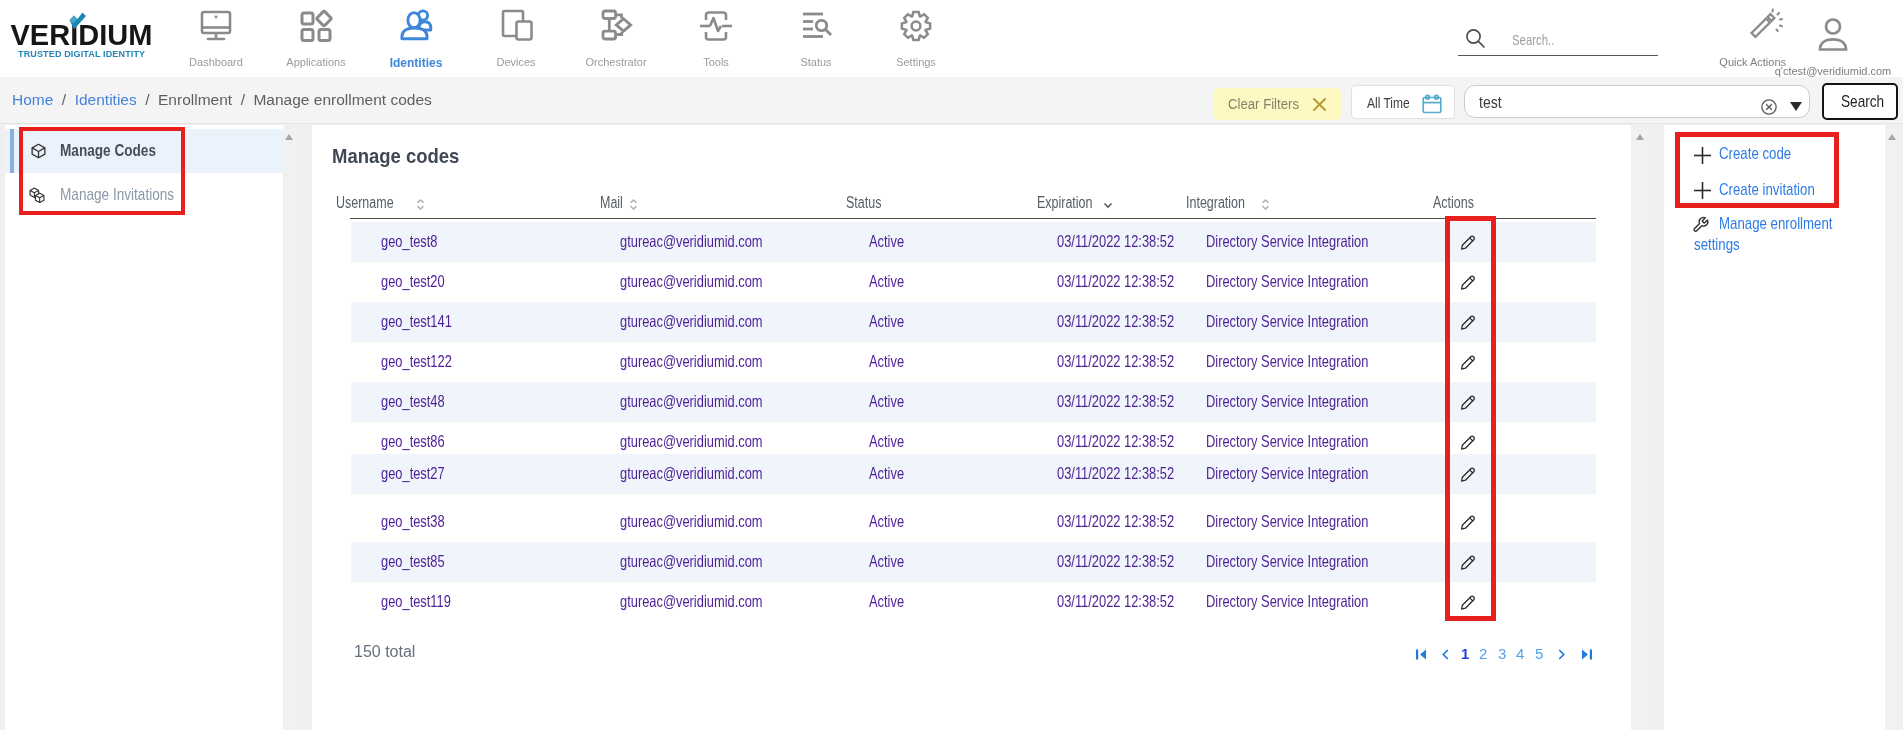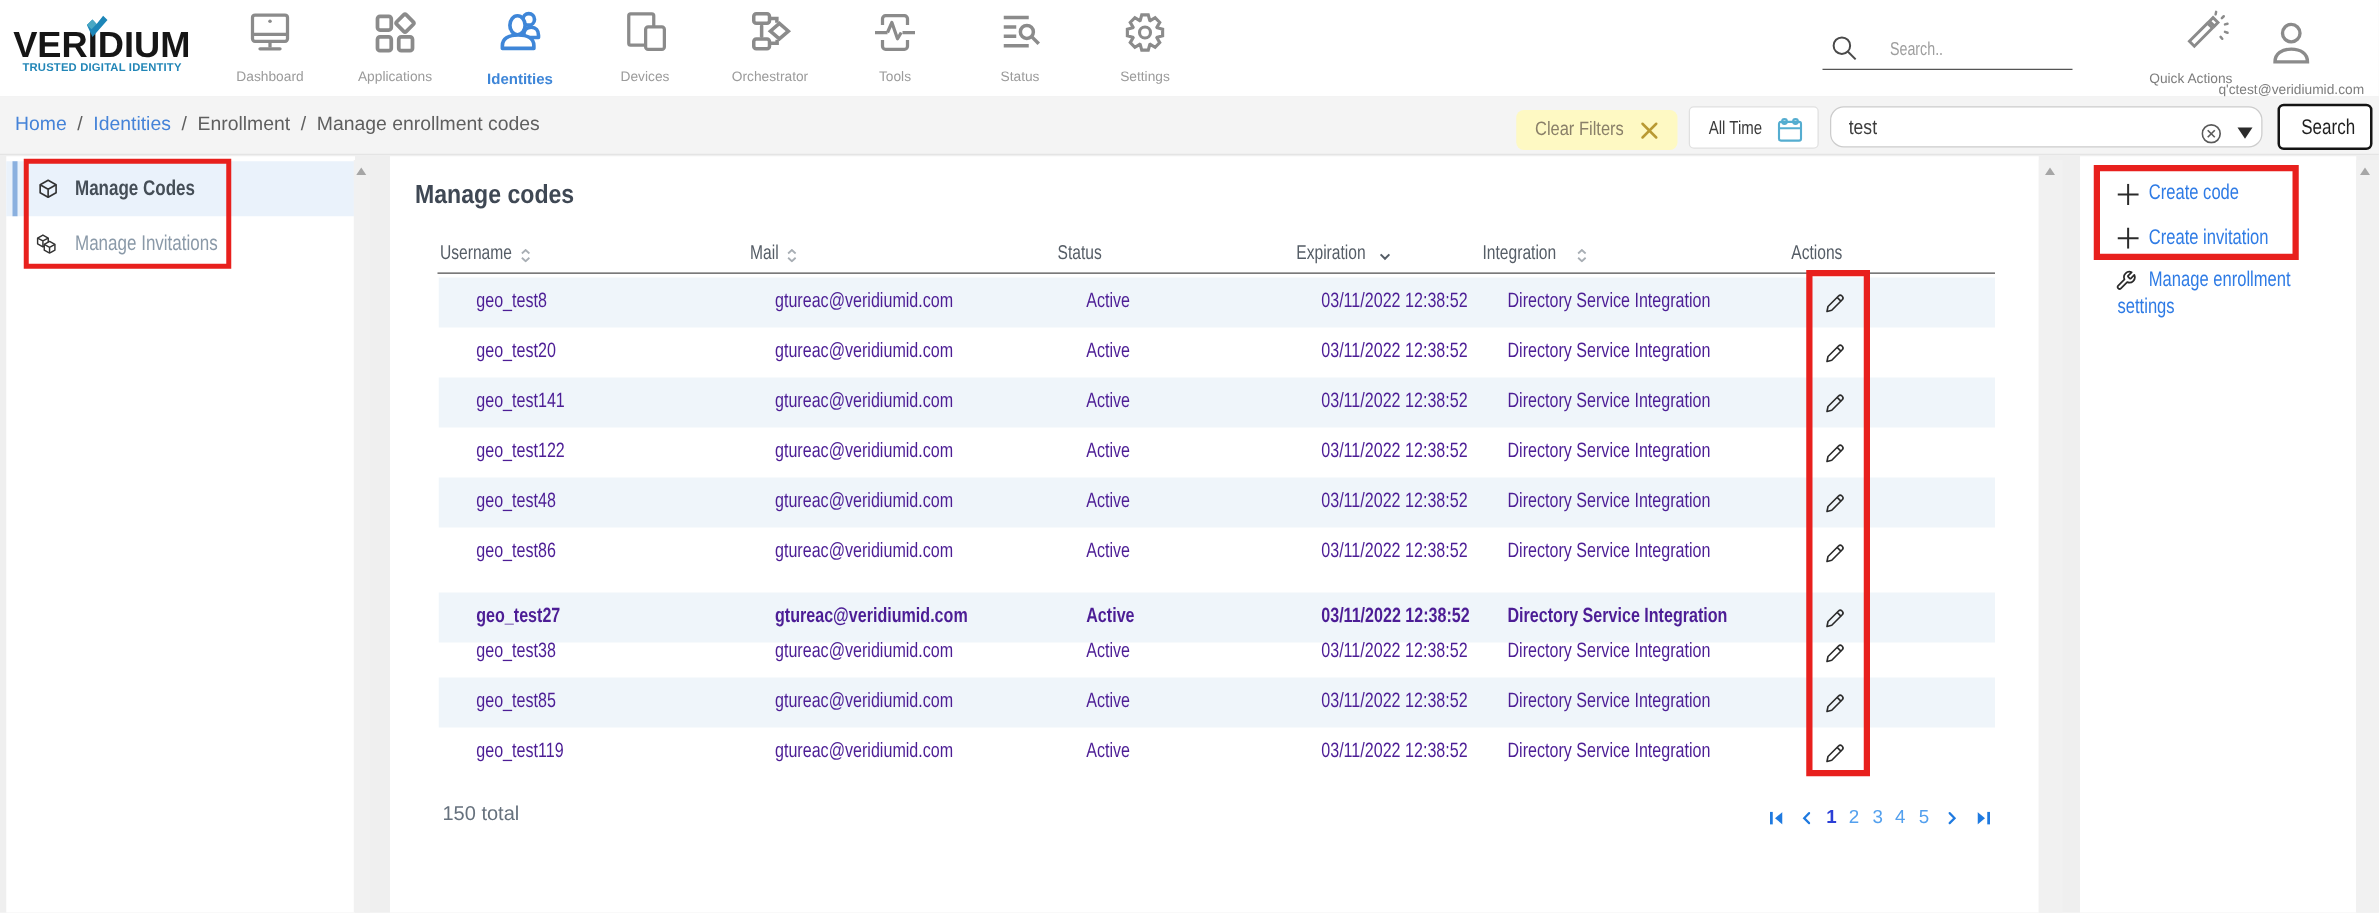--- a/index.html
+++ b/index.html
@@ -245,21 +245,21 @@
         <path d="M12 6.9 L16.8 9.6 V14.8 L12 17.5 L7.2 14.8 V9.6 Z" fill="#fff"></path>
         <path d="M7.2 9.6 L12 12.2 L16.8 9.6 M12 12.2 V17.5"></path>
       </g>
     </svg>
     <div class="txt" style="color:#8a99a8;"><span class="c8">Manage Invitations</span></div>
   </div>
 </div>
 <div id="mainpanel">
   <div class="abs" style="left:20px; top:19px; font-size:21px; font-weight:bold; color:#3f4854;"><span class="c88">Manage codes</span></div>
 
-  <div class="hdr" style="left:40px;"><span class="c78">Username</span></div>
+  <div class="hdr" style="left:24px;"><span class="c78">Username</span></div>
   <svg class="hdr sorticon" style="left:104px; top:74px;" width="9" height="11" viewBox="0 0 9 11">
       <g fill="none" stroke="#a8aeb4" stroke-width="1.4">
         <path d="M1.5 3.8 L4.5 1 L7.5 3.8"></path>
         <path d="M1.5 7.2 L4.5 10 L7.5 7.2"></path>
       </g>
     </svg>
   <div class="hdr" style="left:288px;"><span class="c78">Mail</span></div>
   <svg class="hdr sorticon" style="left:317px; top:74px;" width="9" height="11" viewBox="0 0 9 11">
       <g fill="none" stroke="#a8aeb4" stroke-width="1.4">
         <path d="M1.5 3.8 L4.5 1 L7.5 3.8"></path>
@@ -353,21 +353,21 @@
         <div class="cell" style="left:498px;"><span class="c78">Active</span></div>
         <div class="cell" style="left:686px;"><span class="c78">03/11/2022 12:38:52</span></div>
         <div class="cell" style="left:835px;"><span class="c78">Directory Service Integration</span></div>
         <svg class="abs" style="left:1108px; top:11px;" width="18" height="18" viewBox="0 0 18 18">
           <g fill="none" stroke="#2b2b2b" stroke-width="1.3" stroke-linejoin="round">
             <path d="M3.4 12.2 L11.8 3.8 a2 2 0 0 1 2.8 0 l0.2 0.2 a2 2 0 0 1 0 2.8 L6.4 15.2 L2.6 16.2 Z"></path>
             <line x1="10.7" y1="4.9" x2="13.9" y2="8.1"></line>
           </g>
         </svg>
       </div>
-      <div class="trow alt" style="top:252px; left:39px;font-weight:bold;">
+      <div class="trow alt" style="top:232px; left:39px;">
         <div class="cell" style="left:10px;"><span class="c78">geo_test27</span></div>
         <div class="cell" style="left:249px;"><span class="c78">gtureac@veridiumid.com</span></div>
         <div class="cell" style="left:498px;"><span class="c78">Active</span></div>
         <div class="cell" style="left:686px;"><span class="c78">03/11/2022 12:38:52</span></div>
         <div class="cell" style="left:835px;"><span class="c78">Directory Service Integration</span></div>
         <svg class="abs" style="left:1108px; top:11px;" width="18" height="18" viewBox="0 0 18 18">
           <g fill="none" stroke="#2b2b2b" stroke-width="1.3" stroke-linejoin="round">
             <path d="M3.4 12.2 L11.8 3.8 a2 2 0 0 1 2.8 0 l0.2 0.2 a2 2 0 0 1 0 2.8 L6.4 15.2 L2.6 16.2 Z"></path>
             <line x1="10.7" y1="4.9" x2="13.9" y2="8.1"></line>
           </g>

